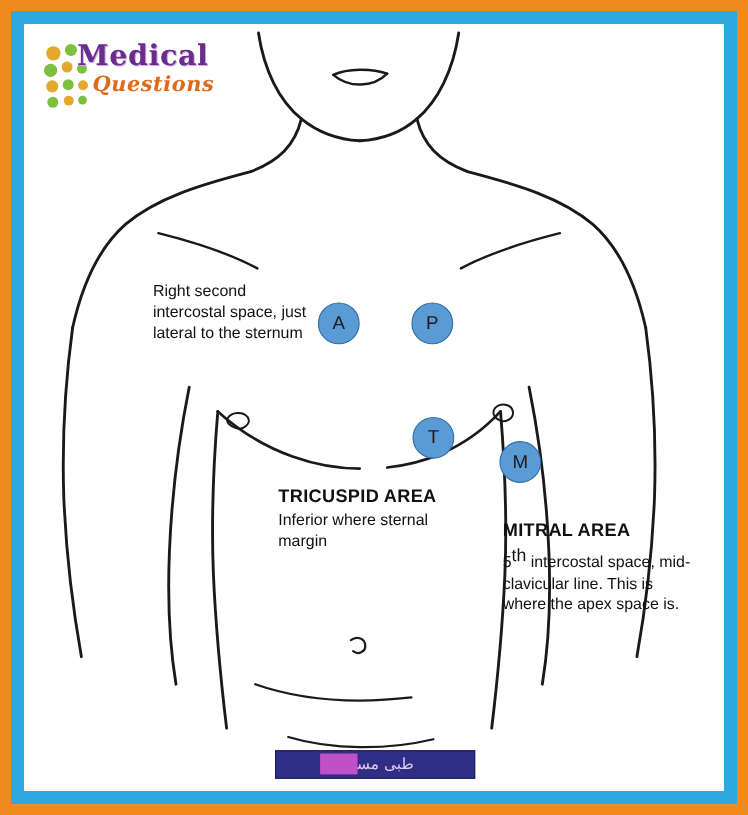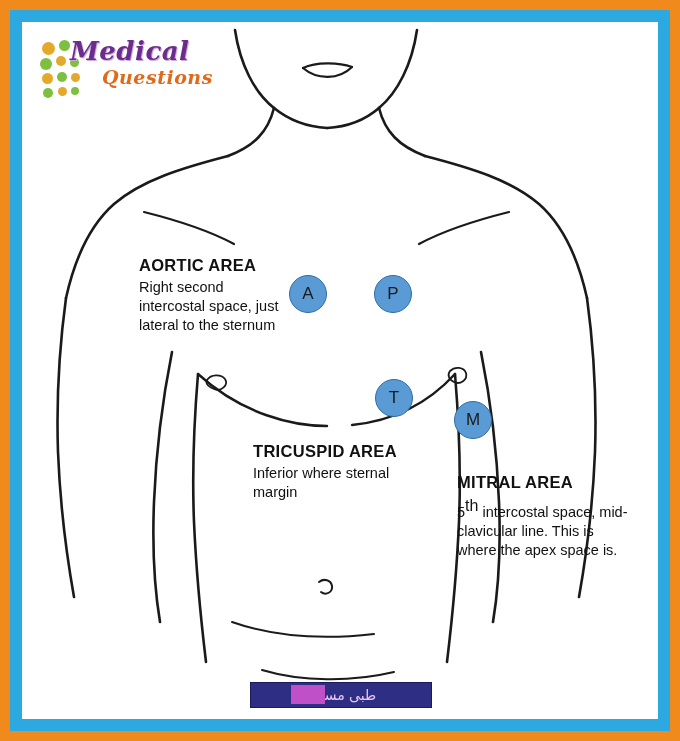--- a/index.html
+++ b/index.html
@@ -56,37 +56,35 @@
     width: 44px; height: 66px;
   }
   .logo-dot {
     position: absolute;
     border-radius: 50%;
   }
   .logo-text1 {
     position: absolute;
     left: 30px; top: 4px;
     font-family: "DejaVu Serif", serif;
-    font-style: italic;
     font-weight: bold;
     font-size: 26px;
     color: #6B2D8B;
     letter-spacing: 0.5px;
     text-shadow: 1px 1px 0 #cfa8e0;
   }
   .logo-text2 {
     position: absolute;
     left: 44px; top: 34px;
     font-family: "DejaVu Serif", serif;
     font-style: italic;
     font-weight: bold;
     font-size: 19px;
     color: #E06A1B;
     letter-spacing: 0.5px;
-    margin-left: 18px;
   }
   
   .torso {
     position: absolute;
     left: 0; top: 0;
   }
   
   .marker {
     position: absolute;
     width: 38px; height: 38px;
@@ -217,21 +215,20 @@
       <div class="logo-text1">Medical</div>
       <div class="logo-text2">Questions</div>
     </div>
 
     <div class="marker" style="left:267px; top:253px;">A</div>
     <div class="marker" style="left:352px; top:253px;">P</div>
     <div class="marker" style="left:353px; top:357px;">T</div>
     <div class="marker" style="left:432px; top:379px;">M</div>
 
     <div class="label-block" style="left:117px; top:234px; width:145px;">
-      <div class="label-title">AORTIC AREA</div>
       <div class="label-desc">Right second intercostal space, just lateral to the sternum</div>
     </div>
 
 
     <div class="label-block" style="left:231px; top:420px; width:180px;">
       <div class="label-title">TRICUSPID AREA</div>
       <div class="label-desc">Inferior where sternal margin</div>
     </div>
 
     <div class="label-block" style="left:435px; top:451px; width:180px;">

